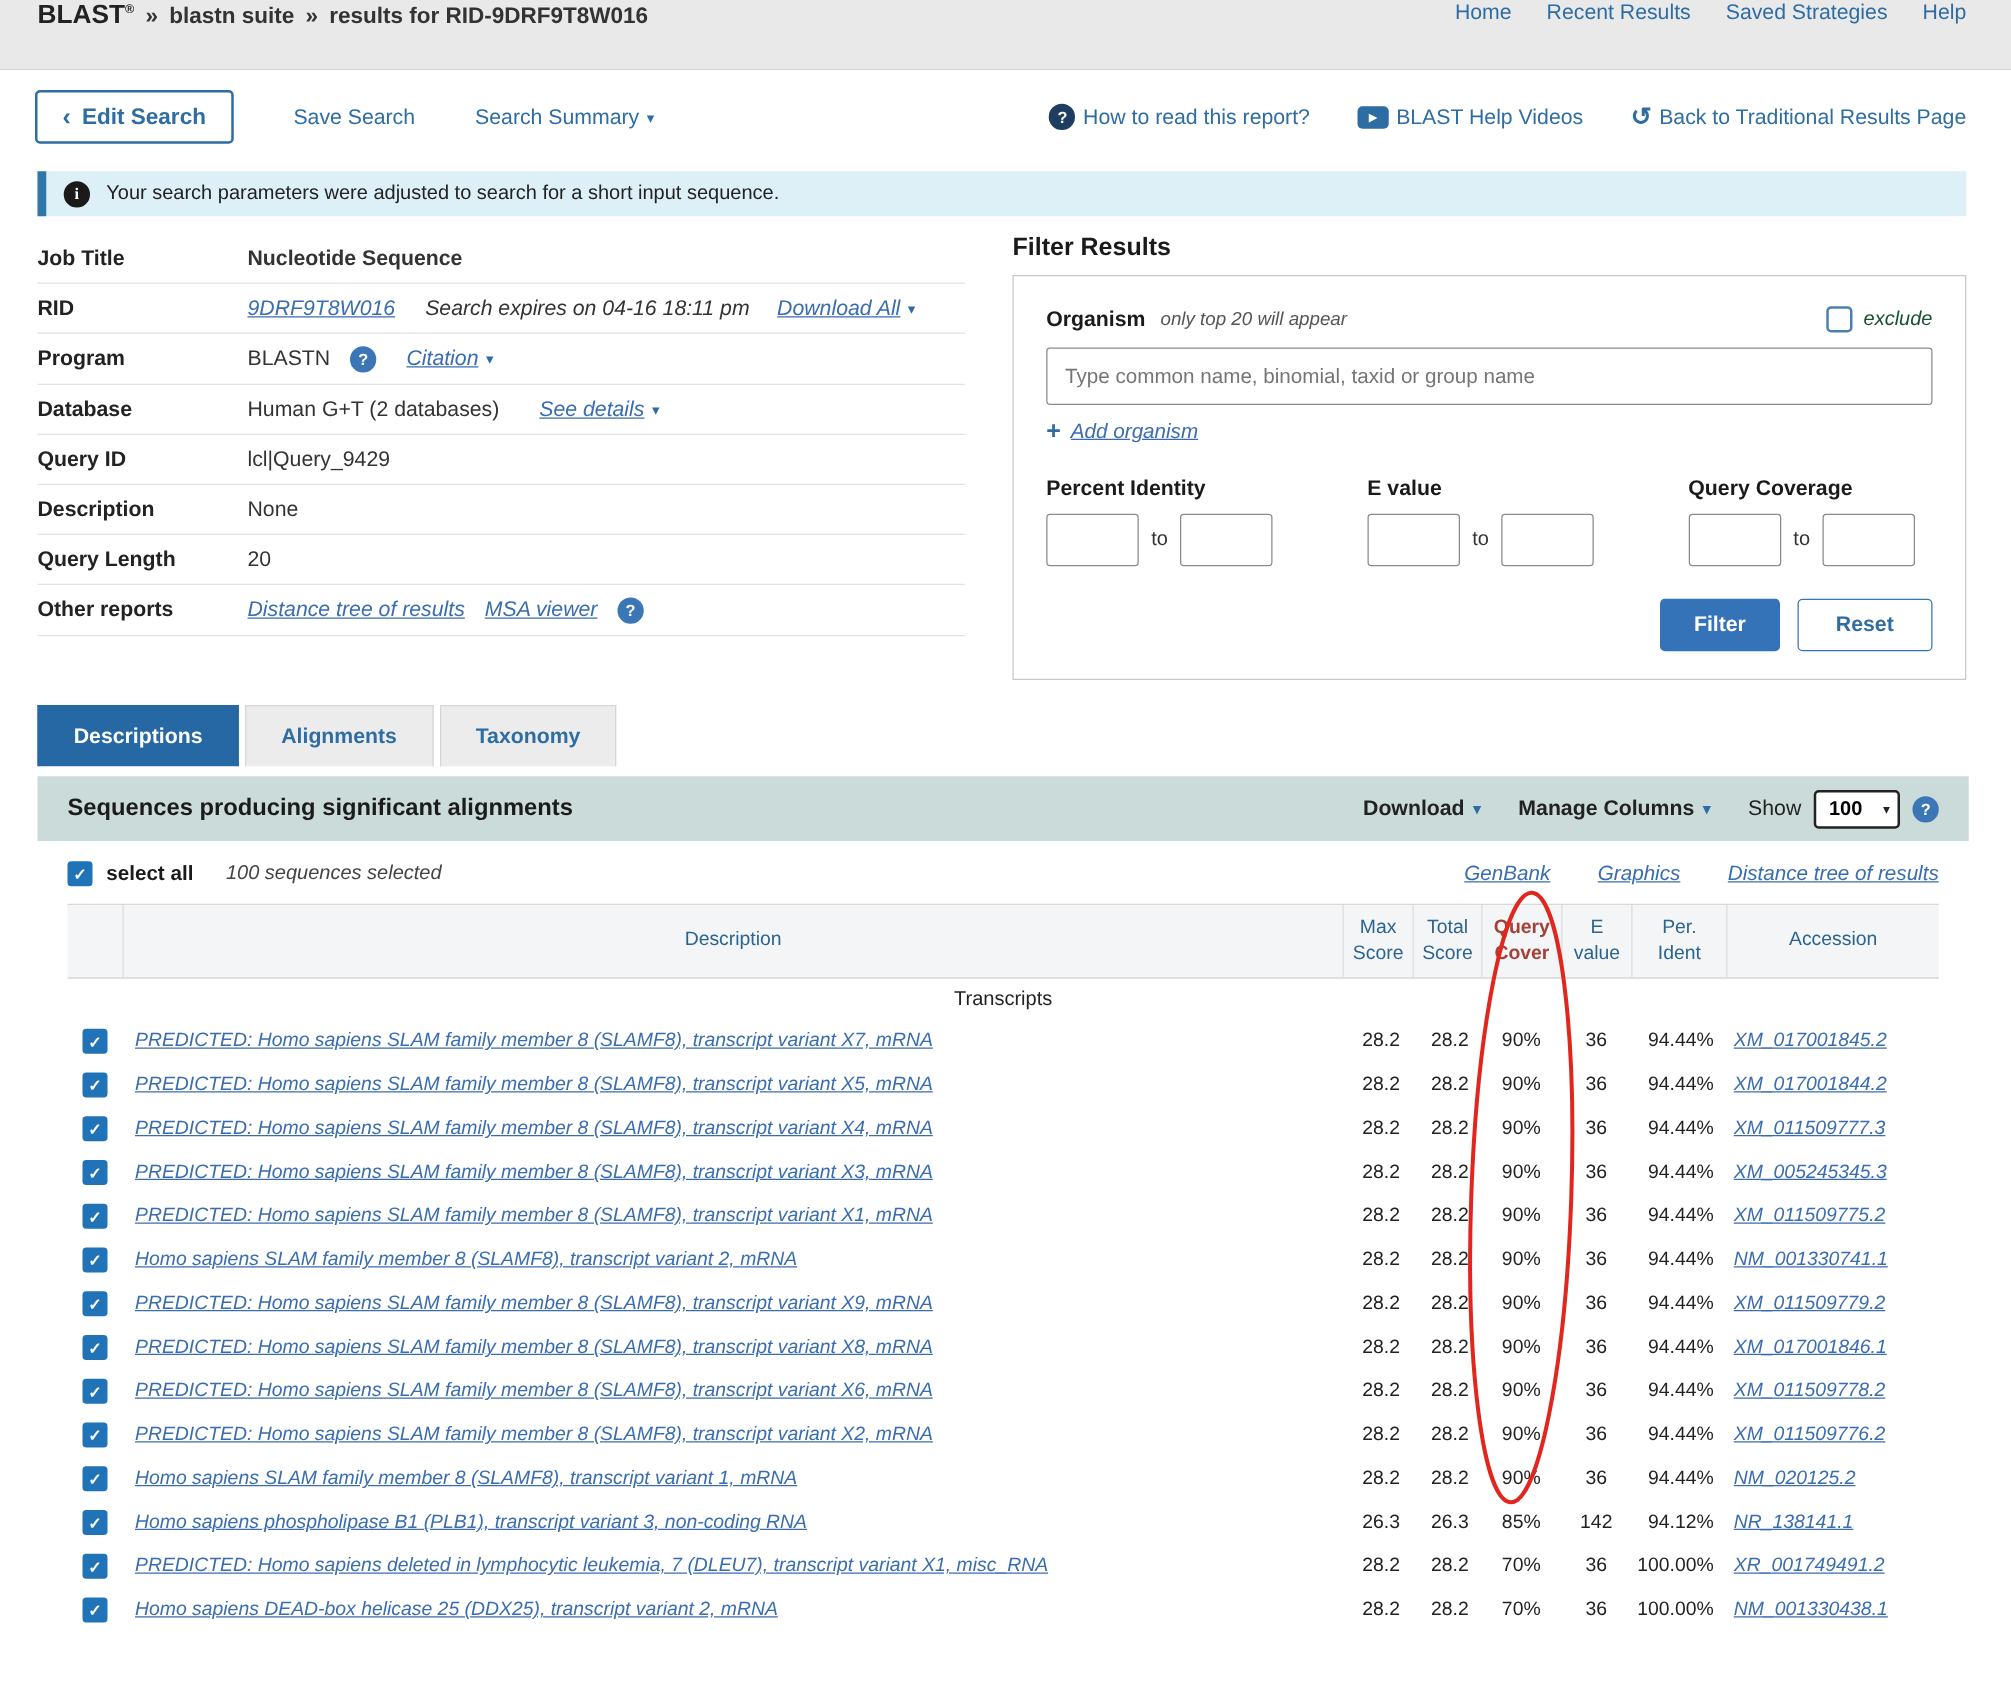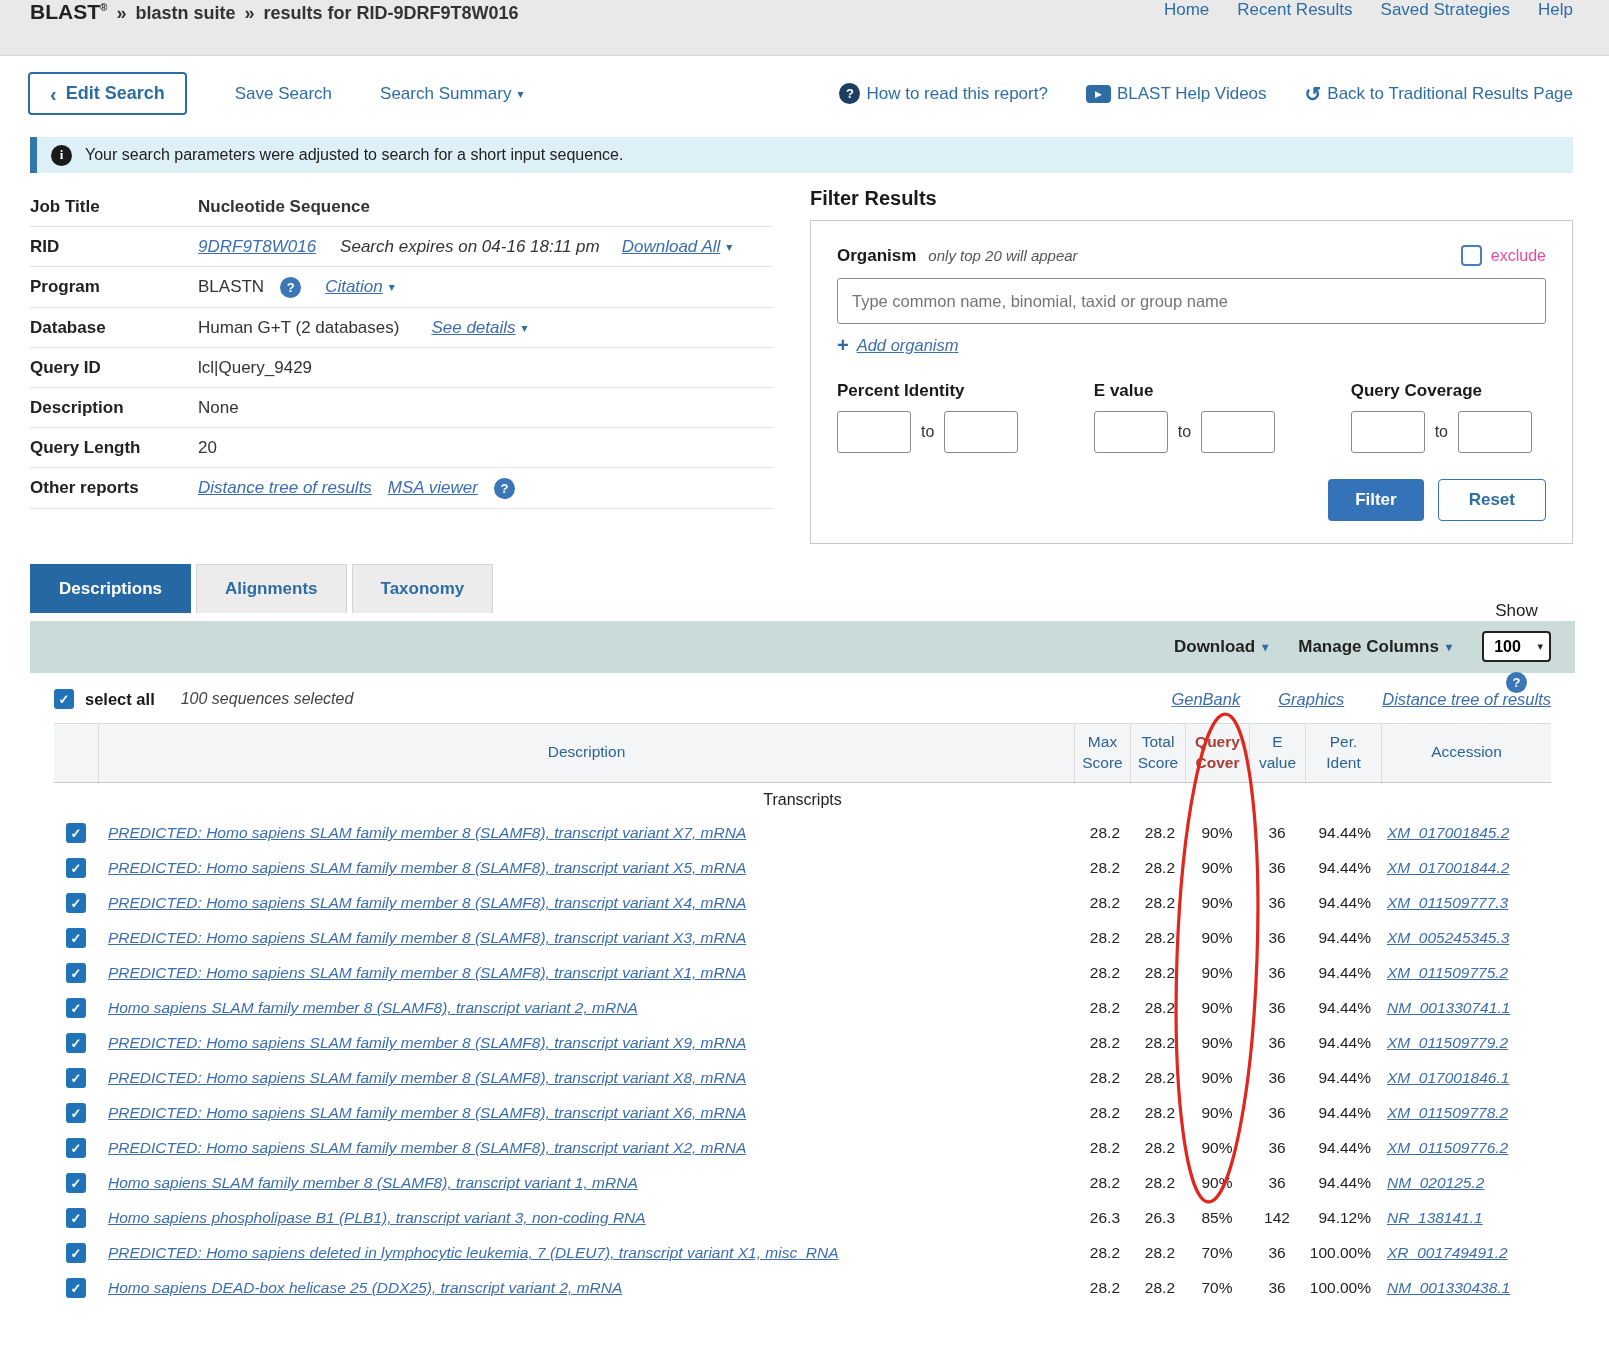--- a/index.html
+++ b/index.html
@@ -58,21 +58,21 @@
 
   
   .filter-col { flex: 1; }
   .filter-title { font-size: 20px; font-weight: bold; color: #1a1a1a; margin-bottom: 10px; }
   .filter-panel { border: 1px solid #c8c8c8; background: #fff; padding: 24px 26px 22px 26px; }
   .org-row { display: flex; align-items: center; gap: 12px; }
   .org-label { font-size: 17px; font-weight: bold; color: #1a1a1a; }
   .org-hint { font-size: 15px; font-style: italic; color: #555; }
   .exclude-wrap { margin-left: auto; display: flex; align-items: center; gap: 9px; }
   .cb-empty { width: 21px; height: 21px; border: 2px solid #4a7fb5; border-radius: 4px; background: #fff; flex: none; }
-  .exclude-label { font-size: 16px; color: #ec4899; }
+  .exclude-label { font-size: 16px; color: #14532d; font-style: italic; }
   .org-input { width: 100%; height: 46px; border: 1px solid #8a8a8a; border-radius: 3px; margin-top: 12px;
     padding: 16px 14px; font-size: 16.5px; font-family: "Liberation Sans", sans-serif; color: #333; }
   .org-input::placeholder { color: #757575; }
   .add-org { margin-top: 11px; display: flex; align-items: center; gap: 8px; }
   .plus { color: var(--link, #2e6da4); font-size: 20px; font-weight: bold; line-height: 1; }
   .add-org a { font-size: 16.5px; }
   .ranges { display: flex; justify-content: space-between; margin-top: 26px; padding-right: 14px; }
   .range-label { font-size: 17px; font-weight: bold; color: #1a1a1a; margin-bottom: 10px; }
   .range-inputs { display: flex; align-items: center; gap: 10px; }
   .range-input { width: 74px; height: 42px; border: 1px solid #8a8a8a; border-radius: 3px; padding: 0 8px;
@@ -89,21 +89,21 @@
   .tab { padding: 14px 28px; font-size: 17px; font-weight: bold; color: var(--link, #2e6da4);
     background: #ececec; border: 1px solid #d5d5d5; border-bottom: none; }
   .tab.active { background: var(--accent-tab, #2568a3); color: #fff; border-color: var(--accent-tab, #2568a3); }
 
   
   .results-section { position: relative; margin: 0 34px 0 30px; }
   .teal { height: 52px; background: var(--teal-bar, #cbdbda); display: flex; align-items: center; padding: 0 24px; }
   .teal-title { font-size: 19px; font-weight: bold; color: #1b1b1b; }
   .teal-right { margin-left: auto; display: flex; align-items: center; gap: 30px; }
   .teal-item { display: inline-flex; align-items: center; gap: 7px; font-size: 17px; font-weight: bold; color: #222; }
-  .show-wrap { display: inline-flex; align-items: center; gap: 10px; font-size: 17px; color: #222; flex-direction: column; }
+  .show-wrap { display: inline-flex; align-items: center; gap: 10px; font-size: 17px; color: #222; }
   .sel-outer { position: relative; display: inline-flex; align-items: center; }
   .show-select { appearance: none; -webkit-appearance: none; border: 2px solid #222; border-radius: 4px;
     background: #fff; font-weight: bold; font-size: 16px; padding: 5px 28px 5px 10px;
     font-family: "Liberation Sans", sans-serif; text-align: center; }
   .sel-caret { position: absolute; right: 8px; font-size: 11px; color: #222; pointer-events: none; }
 
   .selall-row { display: flex; align-items: center; padding: 16px 24px 14px 24px; background: #fff; }
   .checkbox { display: inline-flex; align-items: center; justify-content: center; width: 20px; height: 20px;
     background: var(--checkbox, #2173b8); border-radius: 3px; color: #fff; font-size: 13px; font-weight: bold; flex: none; }
   .selall-label { font-size: 16.5px; font-weight: bold; margin-left: 11px; color: #1a1a1a; }
@@ -300,20 +300,21 @@
 
 <div class="tabs">
   <div class="tab active">Descriptions</div>
   <div class="tab">Alignments</div>
   <div class="tab">Taxonomy</div>
 </div>
 
 <section class="results-section">
 
   <div class="teal">
+    <span class="teal-title">Sequences producing significant alignments</span>
     <span class="teal-right">
       <span class="teal-item">
         <span>Download</span>
         <span class="caret">▾</span>
       </span>
       <span class="teal-item">
         <span>Manage Columns</span>
         <span class="caret">▾</span>
       </span>
       <span class="show-wrap">

